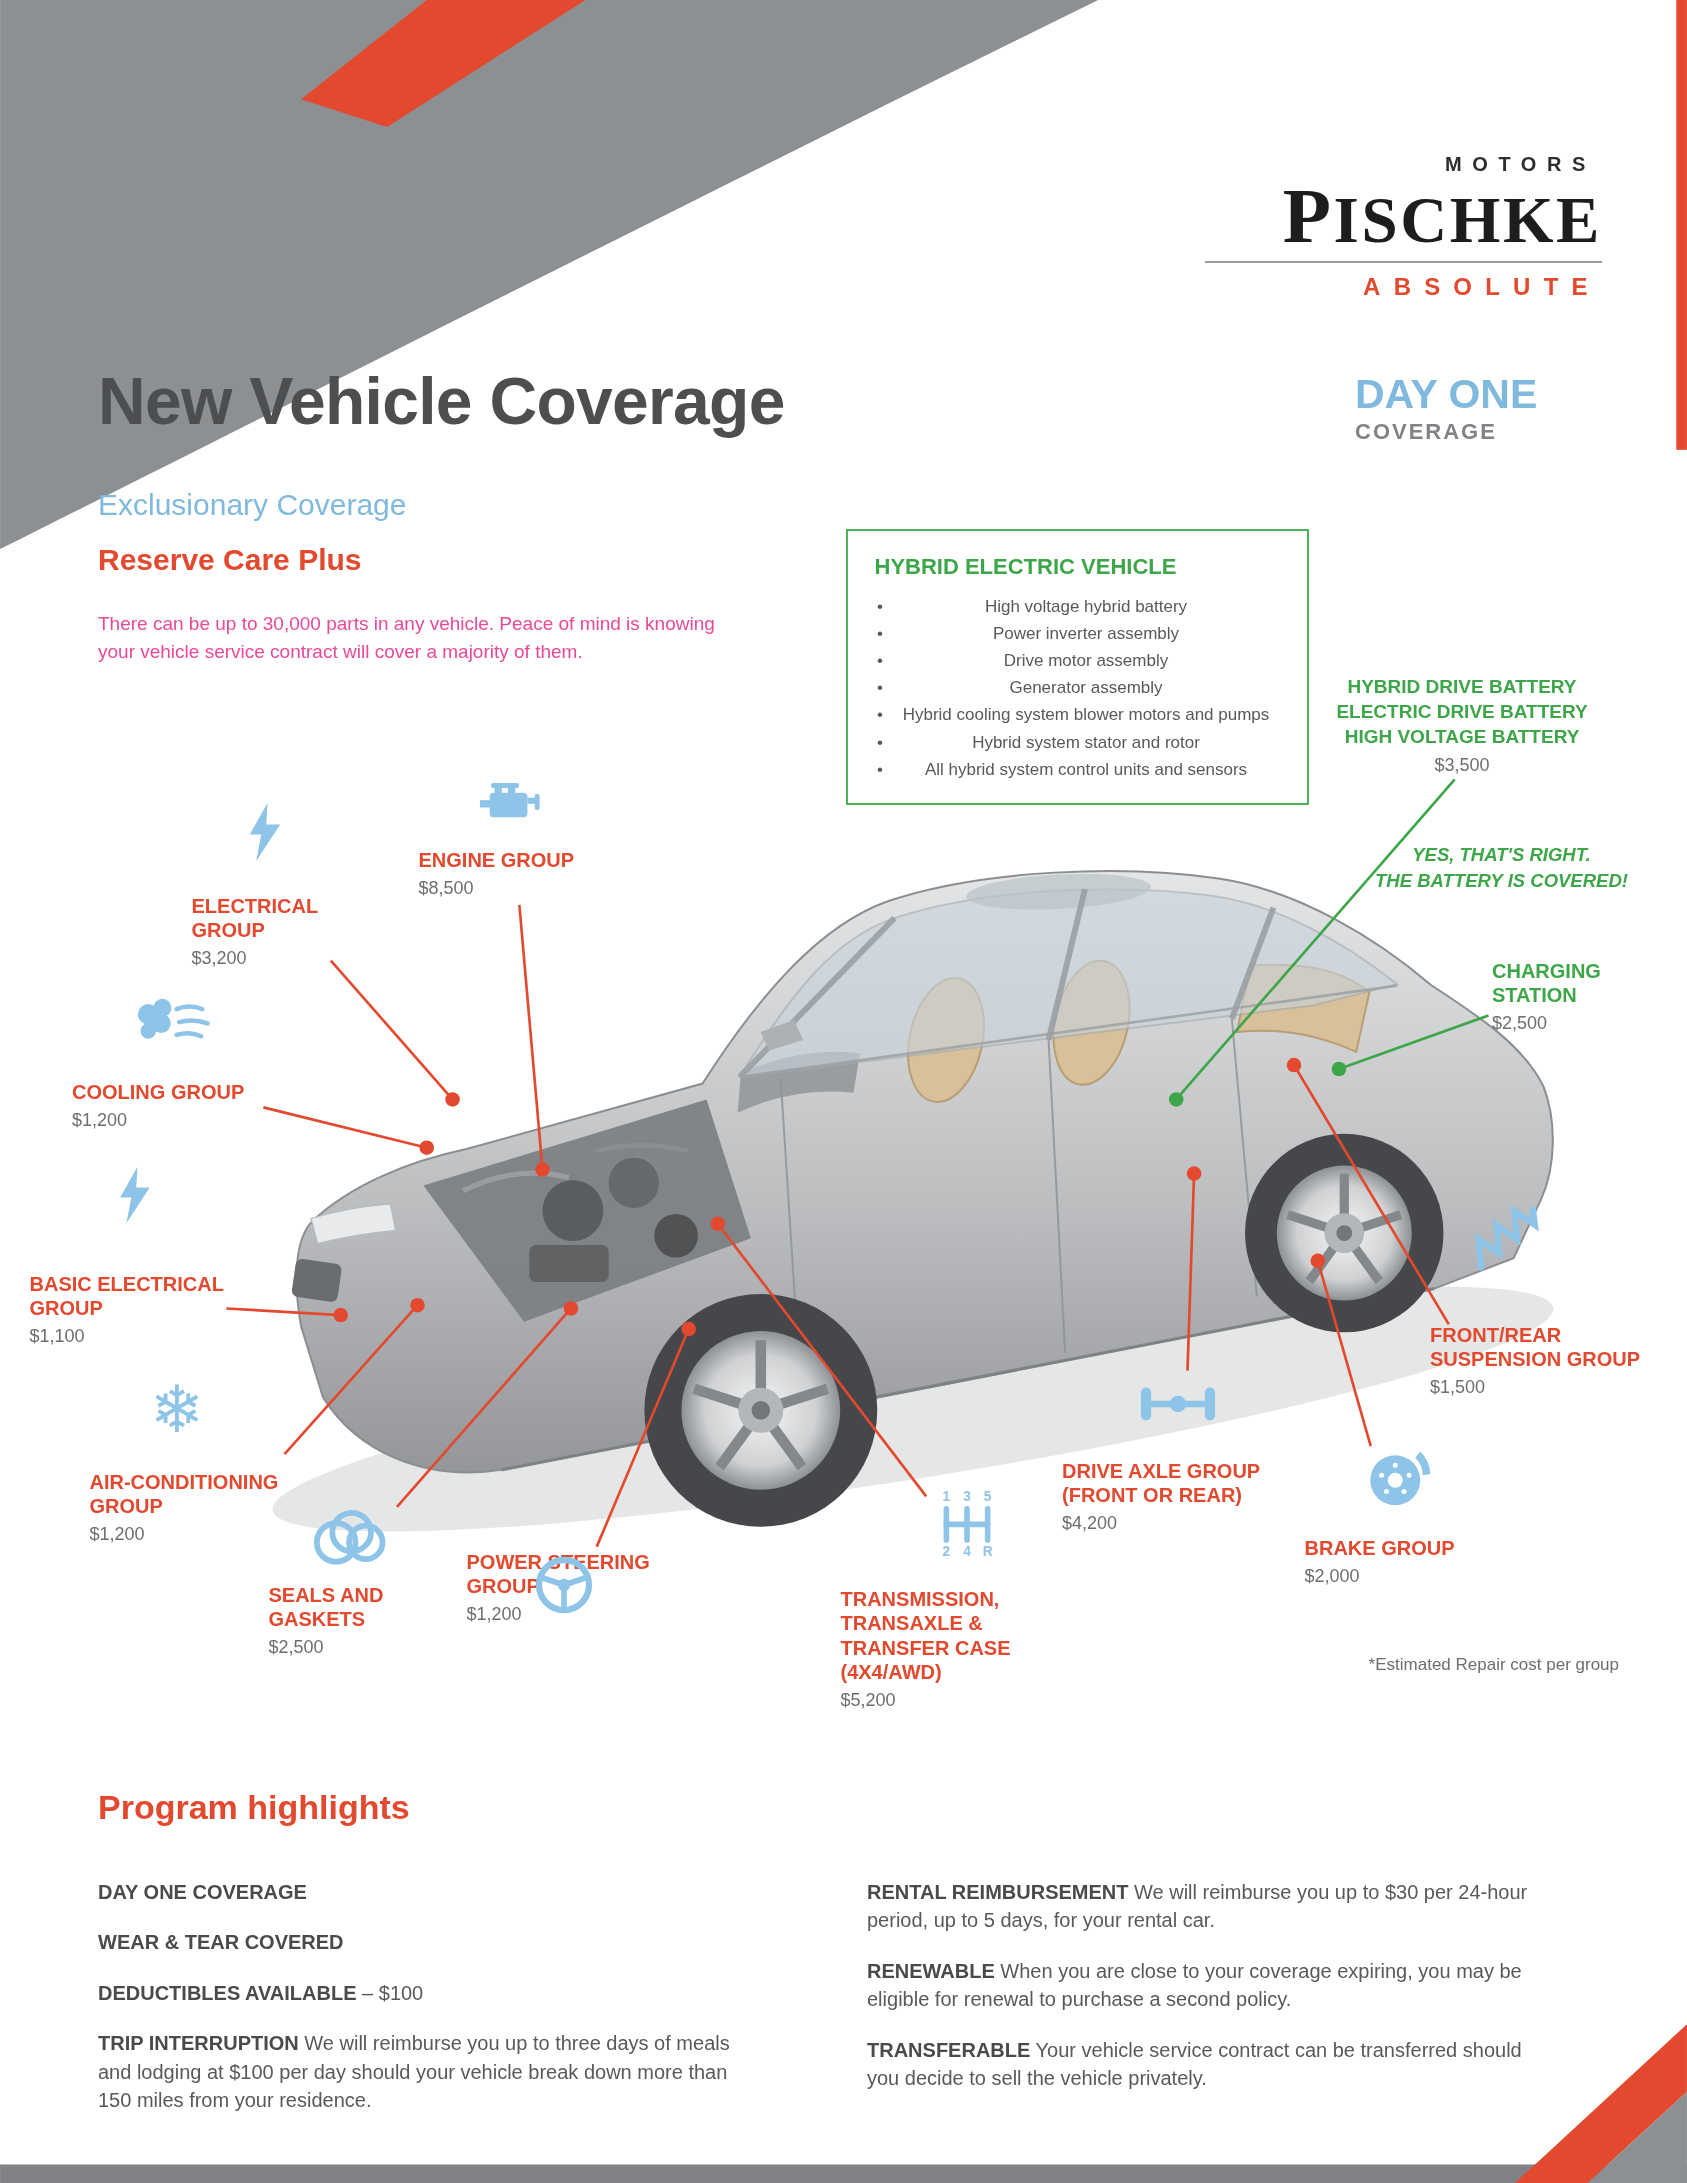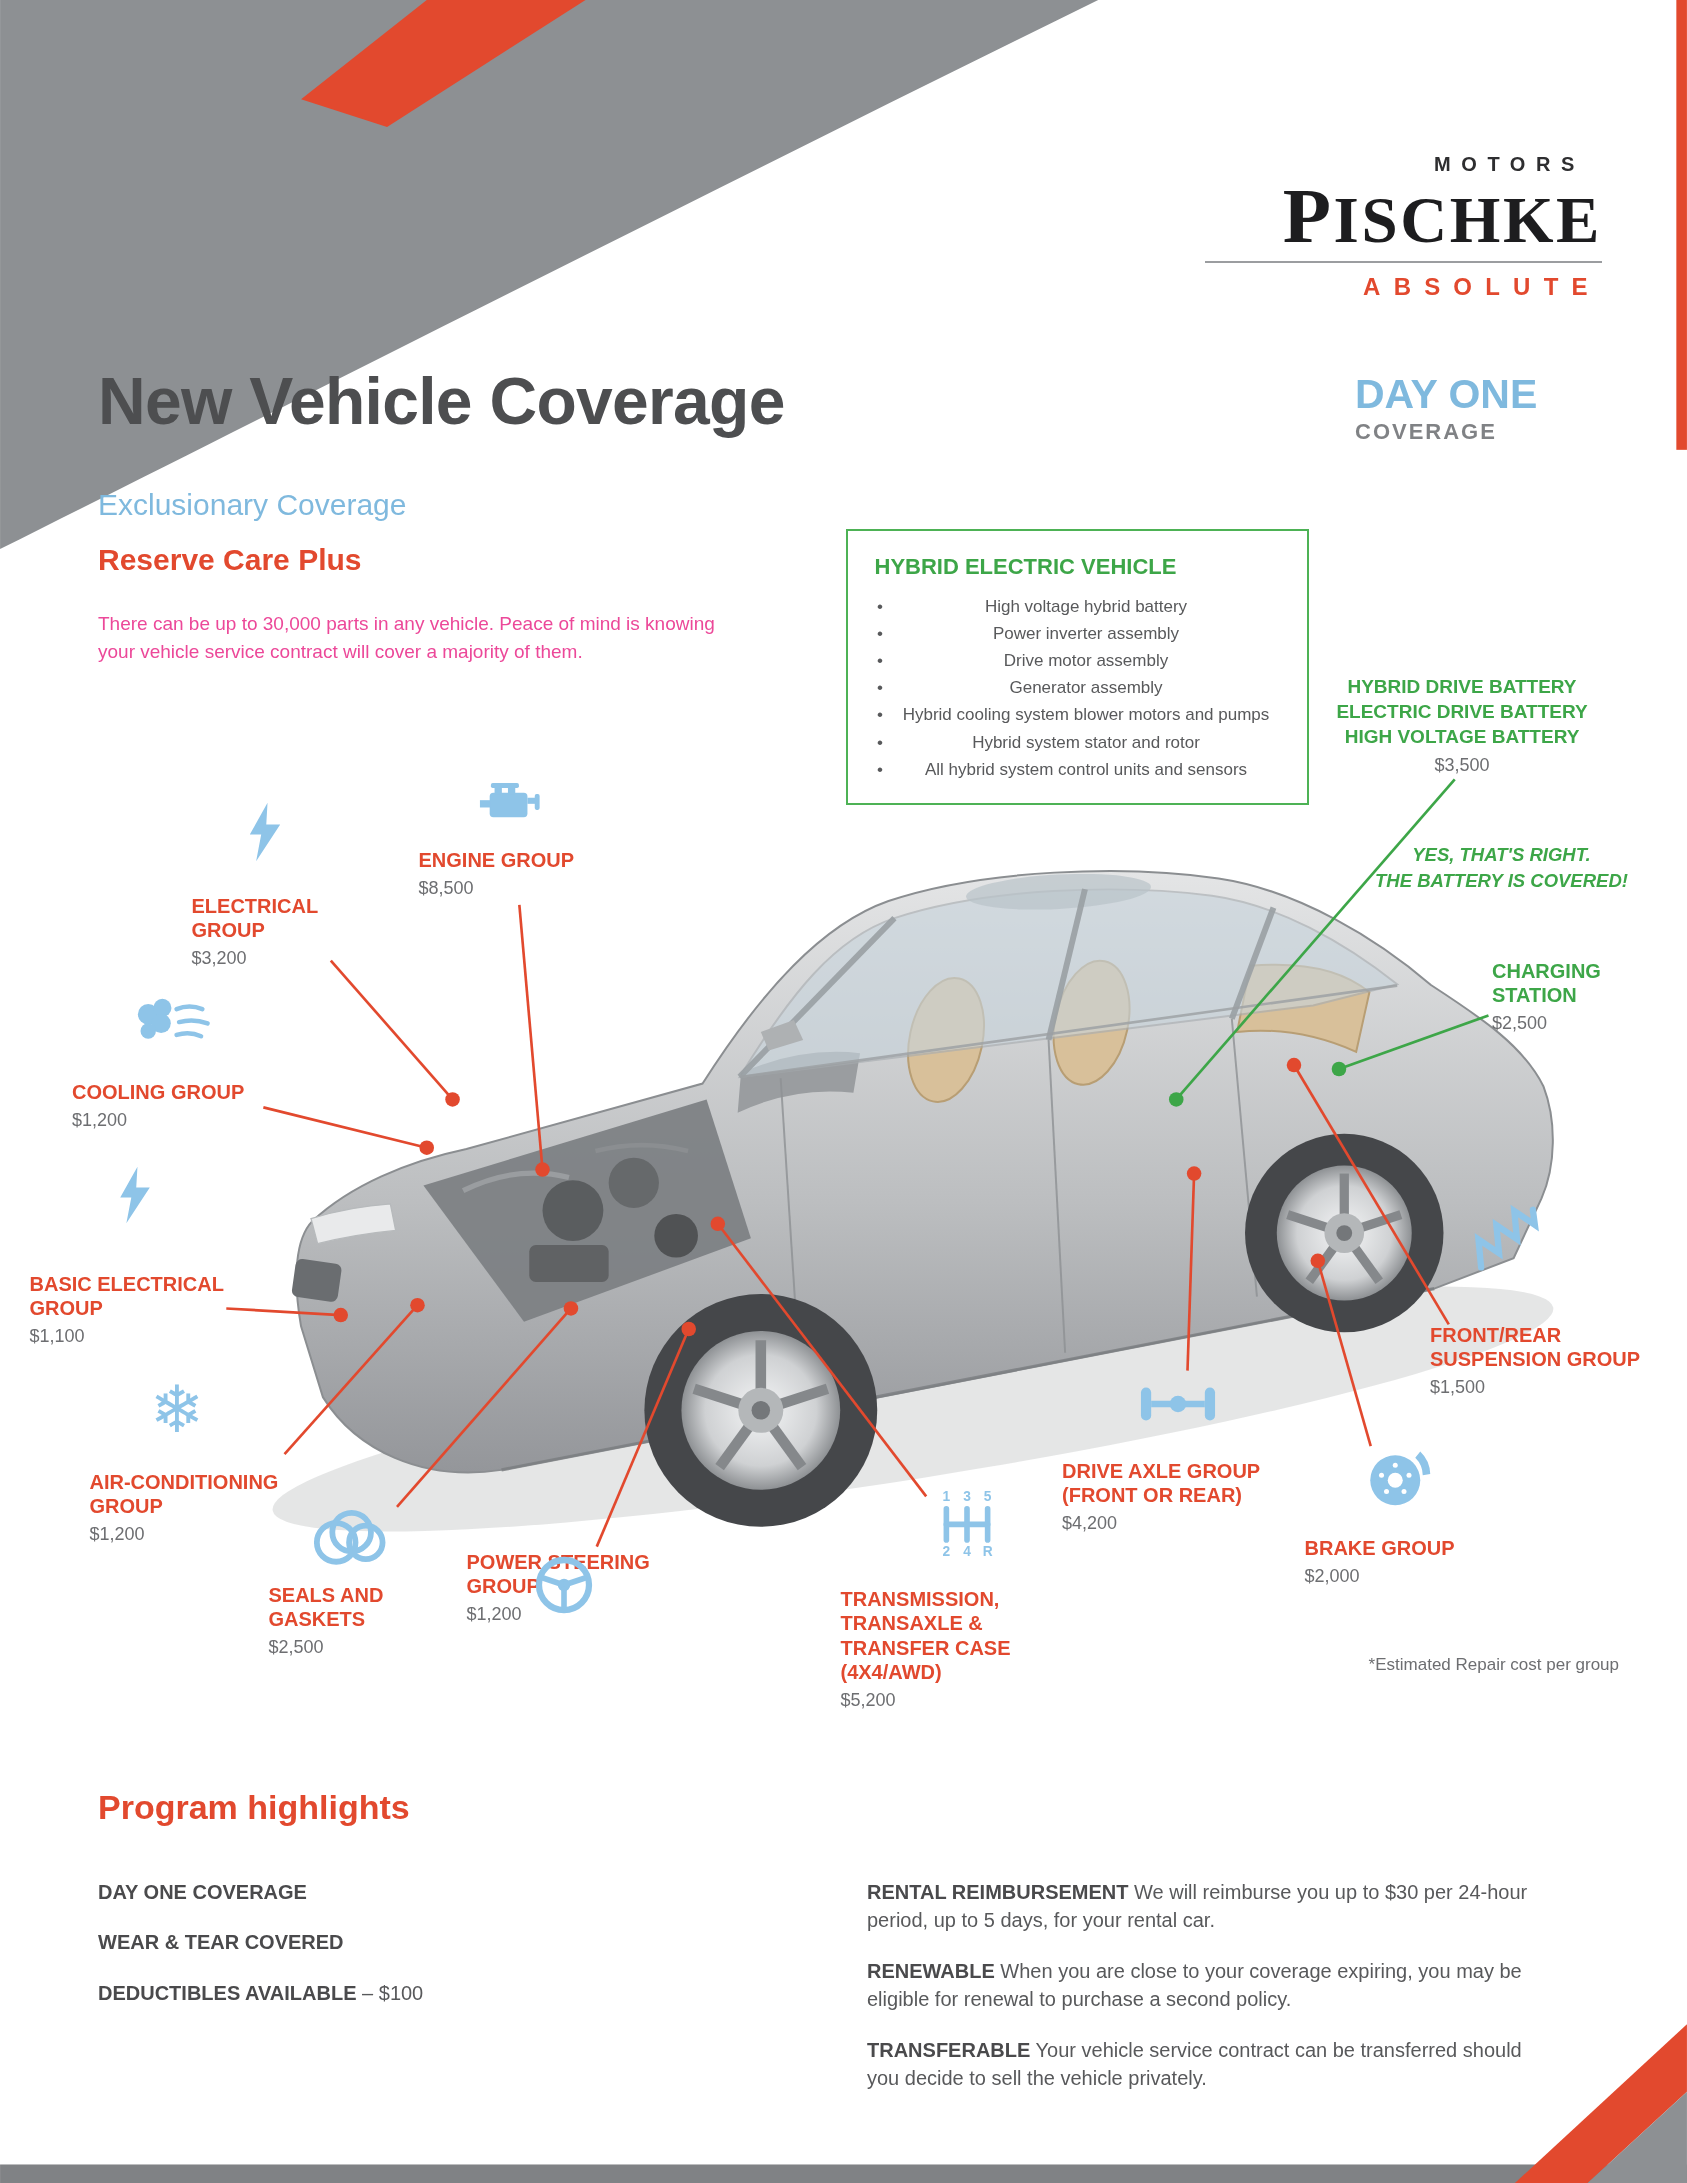--- a/index.html
+++ b/index.html
@@ -3,21 +3,21 @@
 <meta charset="utf-8">
 <style>
   html,body{margin:0;padding:0;background:#ffffff;}
   .page{position:relative;width:1687px;height:2183px;background:#ffffff;overflow:hidden;
         font-family:"Liberation Sans",sans-serif;color:#58595B;}
   svg{display:block;}
 
   
   .art-layer{position:absolute;left:0;top:0;z-index:0;}
   .logo{position:absolute;right:85px;top:153px;text-align:right;z-index:2;}
-  .logo-motors{font-size:20px;font-weight:bold;letter-spacing:10.6px;color:#2e2e30;margin-right:17px;}
+  .logo-motors{font-size:20px;font-weight:bold;letter-spacing:10.6px;color:#2e2e30;margin-right:6px;}
   .logo-name{font-family:"Liberation Serif",serif;font-weight:bold;font-size:65px;color:#1d1d1f;
              letter-spacing:2.6px;line-height:1.02;}
   .logo-name::first-letter{font-size:79px;}
   .logo-rule{height:2.6px;background:#9b9da0;margin:4px 0 8px 4px;width:397px;display:inline-block;}
   .logo-absolute{font-size:24px;font-weight:bold;letter-spacing:13.2px;color:#E2492E;margin-right:1.3px;}
 
   .main-title{position:absolute;left:98px;top:363px;font-size:66px;font-weight:bold;color:#4D4E50;
               letter-spacing:-0.7px;z-index:2;}
   .dayone{position:absolute;left:1355px;top:374px;z-index:2;}
   .dayone-top{font-size:41px;font-weight:bold;color:#7FB9DE;line-height:1;}
@@ -406,20 +406,22 @@
   </div>
 
   <div class="ph-title">Program highlights</div>
   <div class="ph-col ph-left">
     <p class="ph-item">
       <strong>DAY ONE COVERAGE</strong><span></span></p>
     <p class="ph-item">
       <strong>WEAR &amp; TEAR COVERED</strong><span></span></p>
     <p class="ph-item">
       <strong>DEDUCTIBLES AVAILABLE</strong><span> – $100</span></p>
+    <p class="ph-item">
+      <strong>TRIP INTERRUPTION</strong><span> We will reimburse you up to three days of meals and lodging at $100 per day should your vehicle break down more than 150 miles from your residence.</span></p>
   </div>
   <div class="ph-col ph-right">
     <p class="ph-item">
       <strong>RENTAL REIMBURSEMENT</strong><span> We will reimburse you up to $30 per 24-hour period, up to 5 days, for your rental car.</span></p>
     <p class="ph-item">
       <strong>RENEWABLE</strong><span> When you are close to your coverage expiring, you may be eligible for renewal to purchase a second policy.</span></p>
     <p class="ph-item">
       <strong>TRANSFERABLE</strong><span> Your vehicle service contract can be transferred should you decide to sell the vehicle privately.</span></p>
   </div>
 

